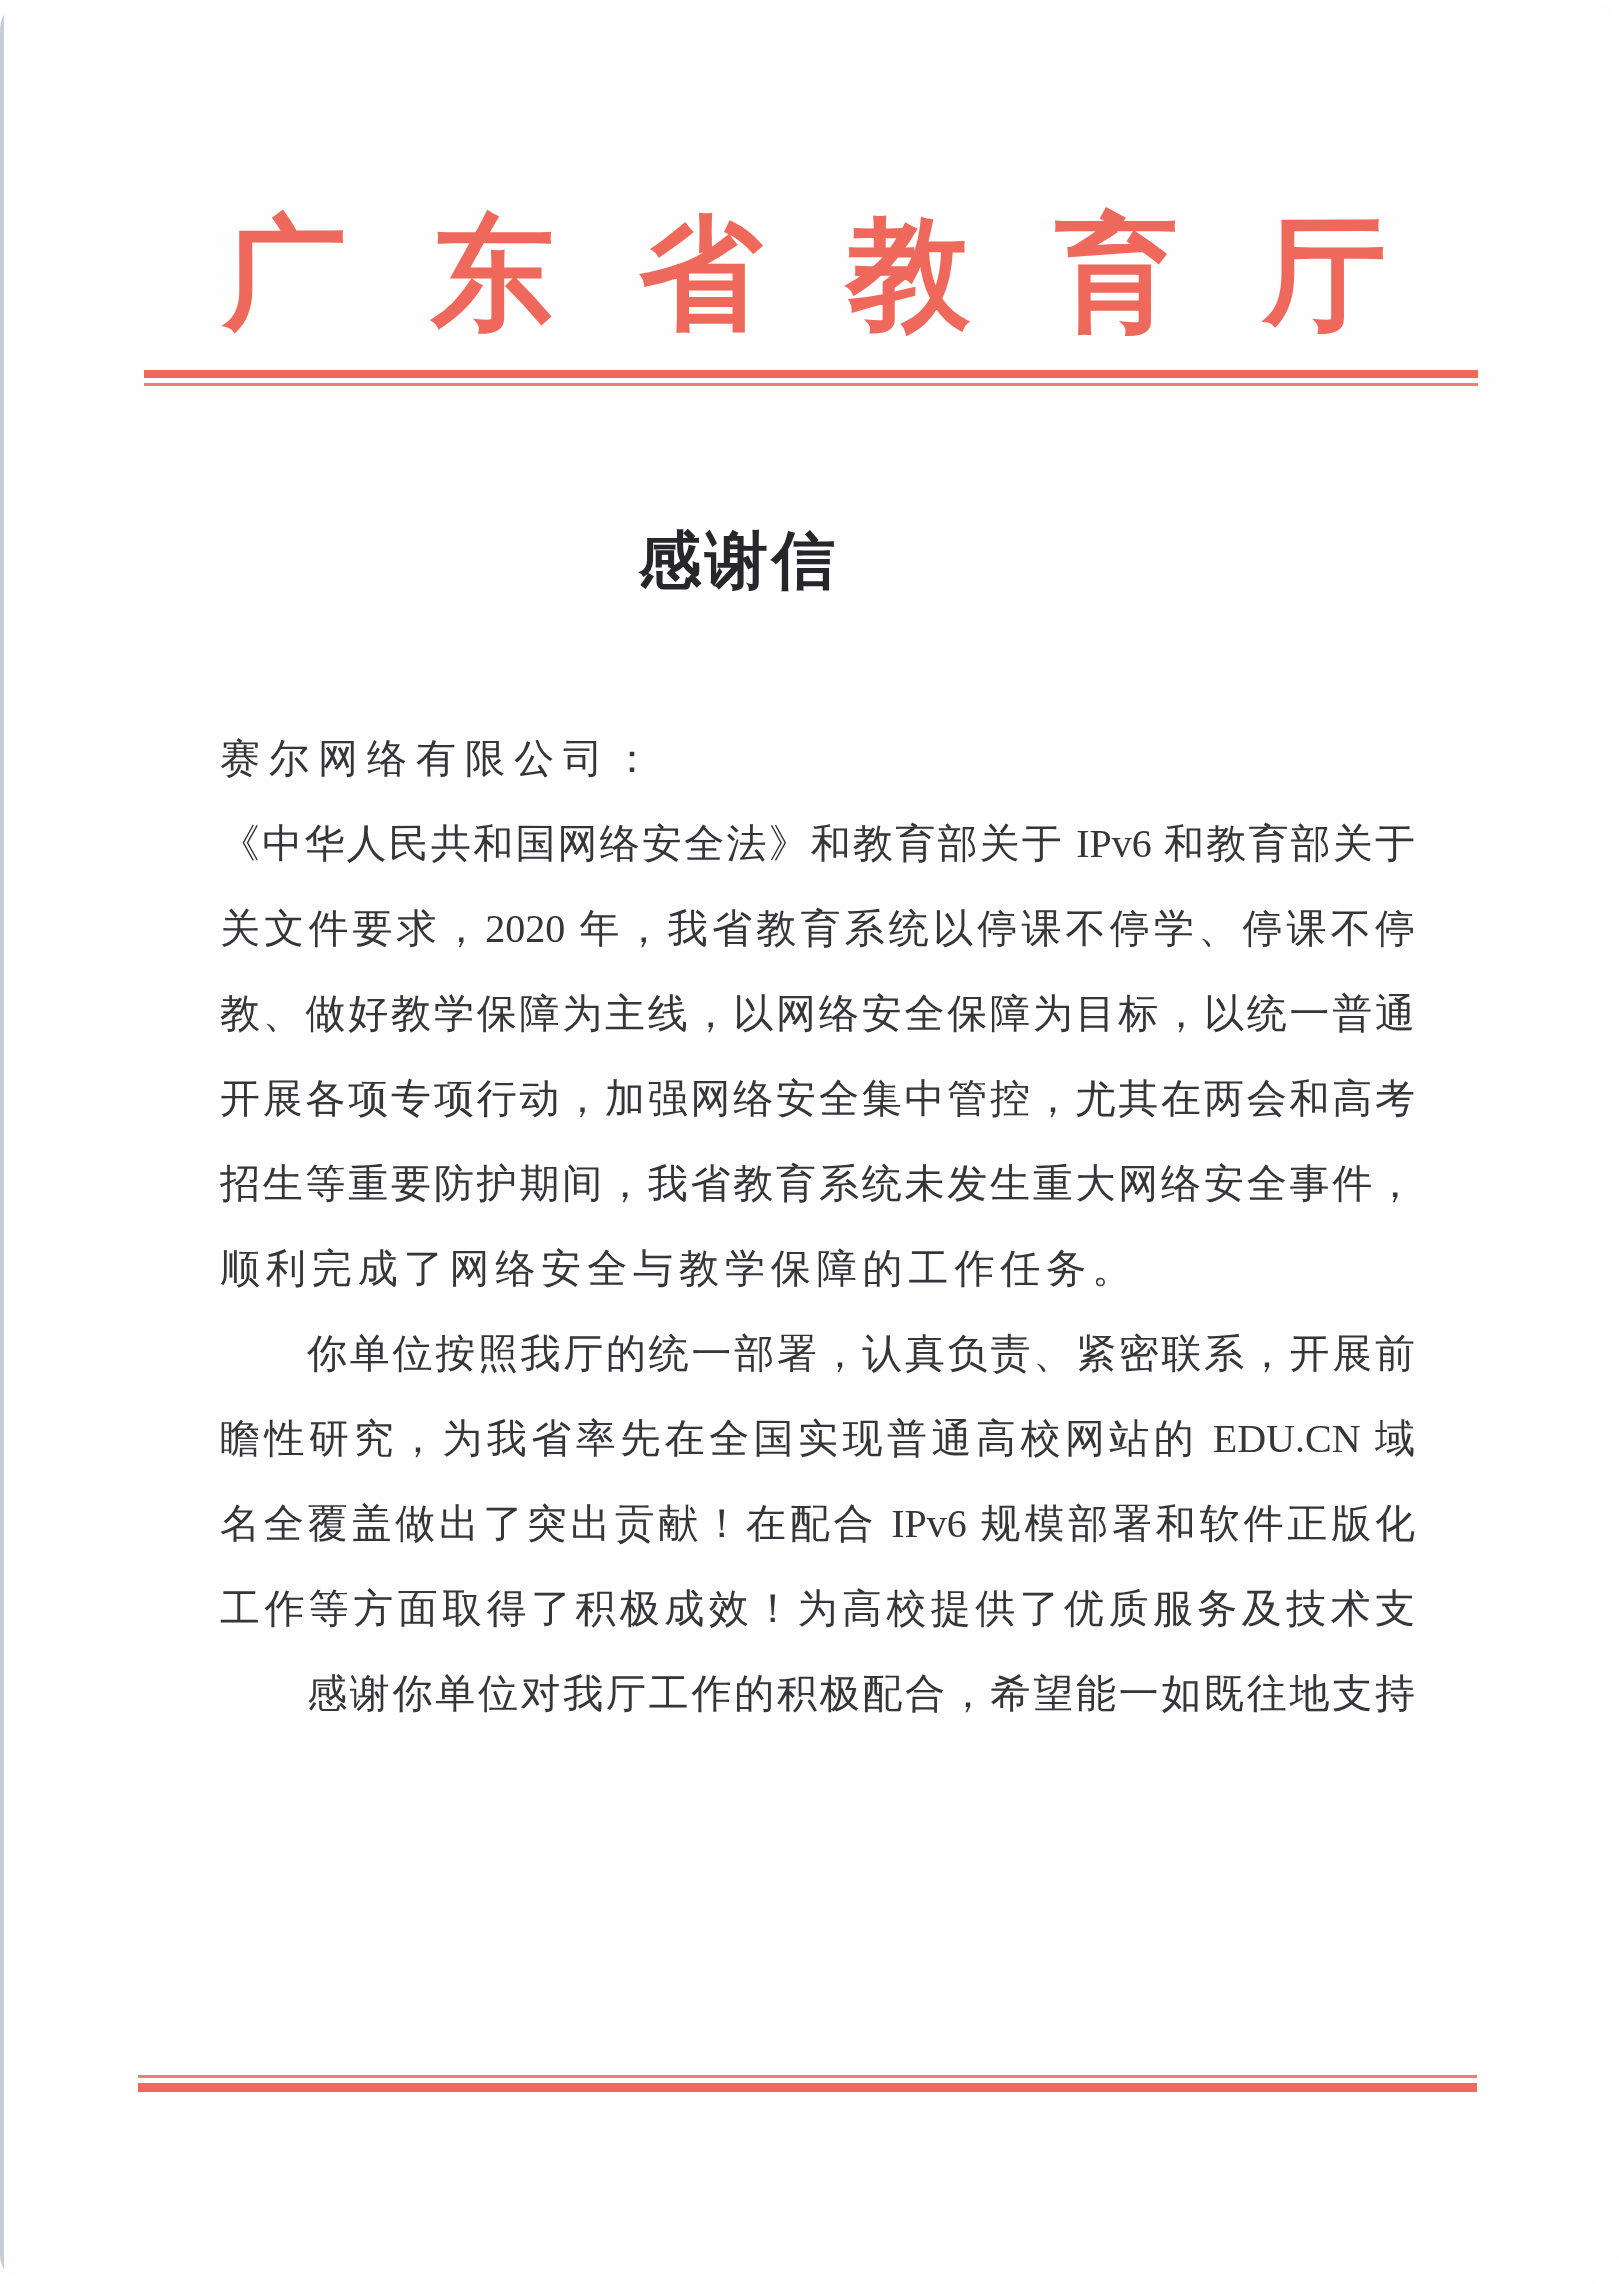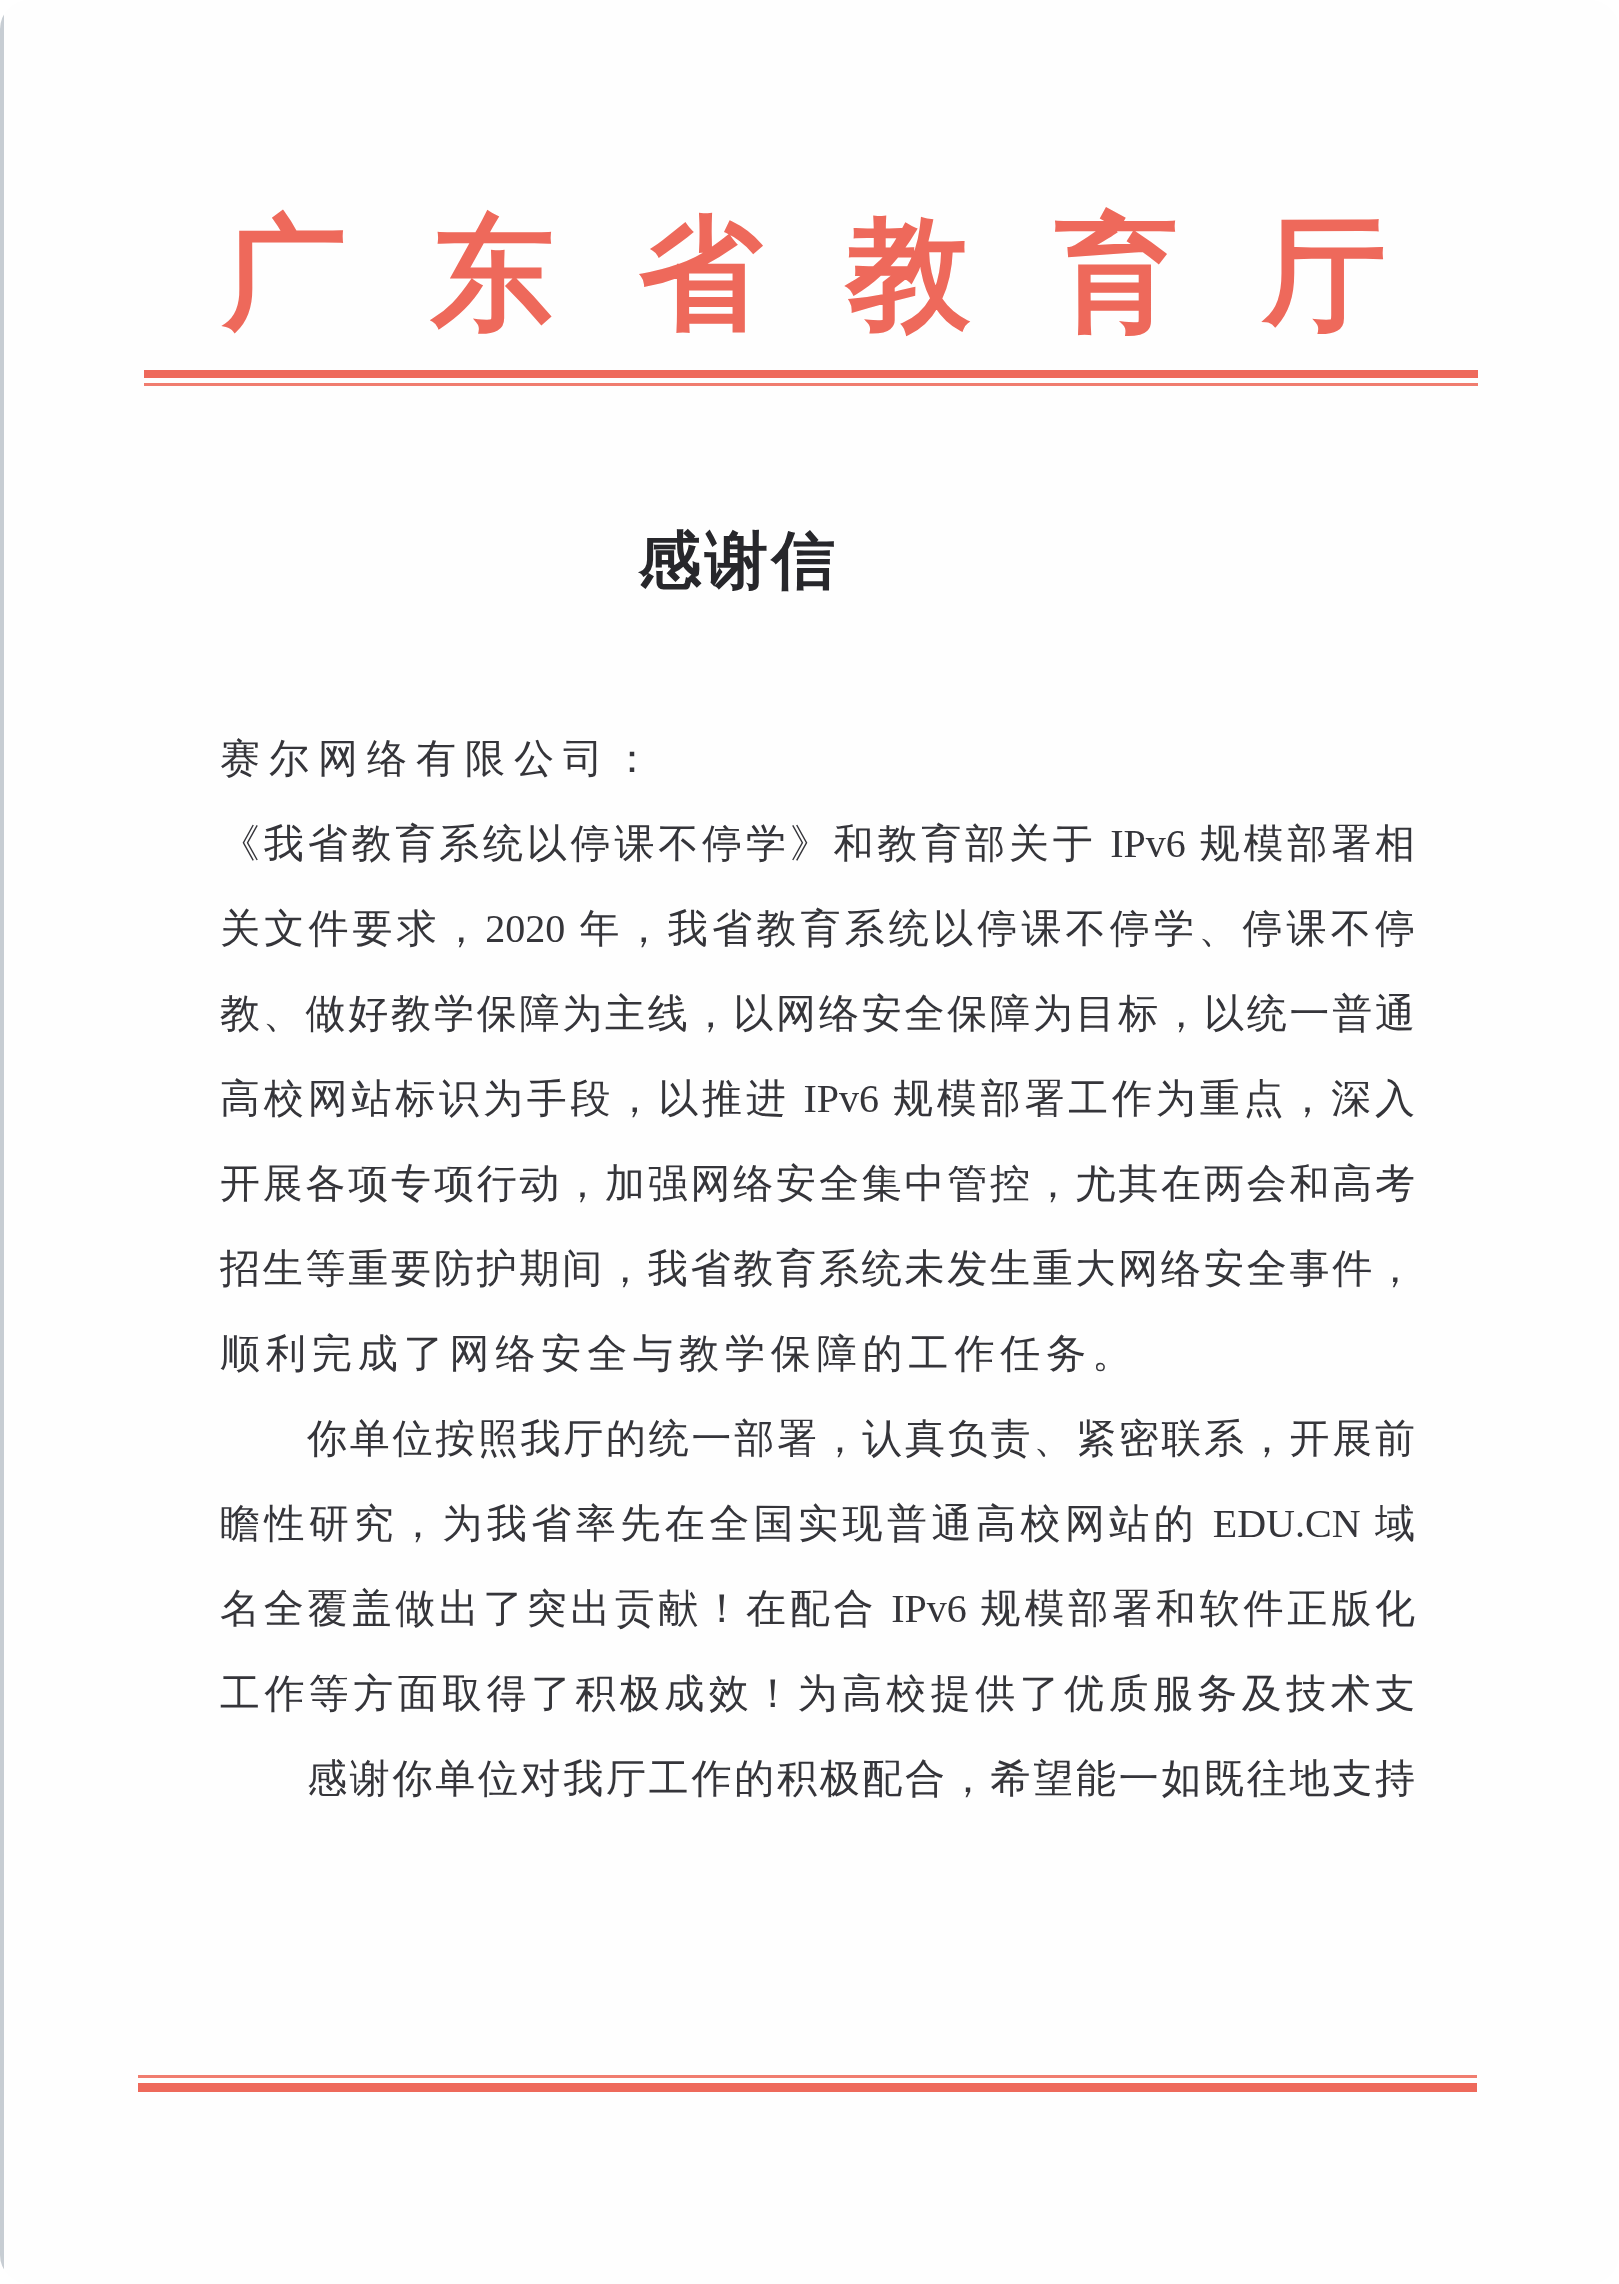--- a/index.html
+++ b/index.html
@@ -88,24 +88,23 @@
 
   <div class="letterhead">广东省教育厅</div>
 
   <div class="rule rule-top-thick"></div>
   <div class="rule rule-top-thin"></div>
 
   <div class="doc-title">感谢信</div>
 
   <div class="body-block">
     <div class="line loose">赛尔网络有限公司：</div>
-    <div class="line fill">《我省教育系统以停课不停学》和教育部关于 IPv6 规模部署相</div>
+    <div class="line fill">《中华人民共和国网络安全法》和教育部关于 IPv6 和教育部关于</div>
     <div class="line fill">关文件要求，2020 年，我省教育系统以停课不停学、停课不停</div>
     <div class="line fill">教、做好教学保障为主线，以网络安全保障为目标，以统一普通</div>
-    <div class="line fill">高校网站标识为手段，以推进 IPv6 规模部署工作为重点，深入</div>
     <div class="line fill">开展各项专项行动，加强网络安全集中管控，尤其在两会和高考</div>
     <div class="line fill">招生等重要防护期间，我省教育系统未发生重大网络安全事件，</div>
     <div class="line para-end">顺利完成了网络安全与教学保障的工作任务。</div>
     <div class="line fill indent">你单位按照我厅的统一部署，认真负责、紧密联系，开展前</div>
     <div class="line fill">瞻性研究，为我省率先在全国实现普通高校网站的 EDU.CN 域</div>
     <div class="line fill">名全覆盖做出了突出贡献！在配合 IPv6 规模部署和软件正版化</div>
     <div class="line fill">工作等方面取得了积极成效！为高校提供了优质服务及技术支</div>
     <div class="line fill indent">感谢你单位对我厅工作的积极配合，希望能一如既往地支持</div>
   </div>
 

